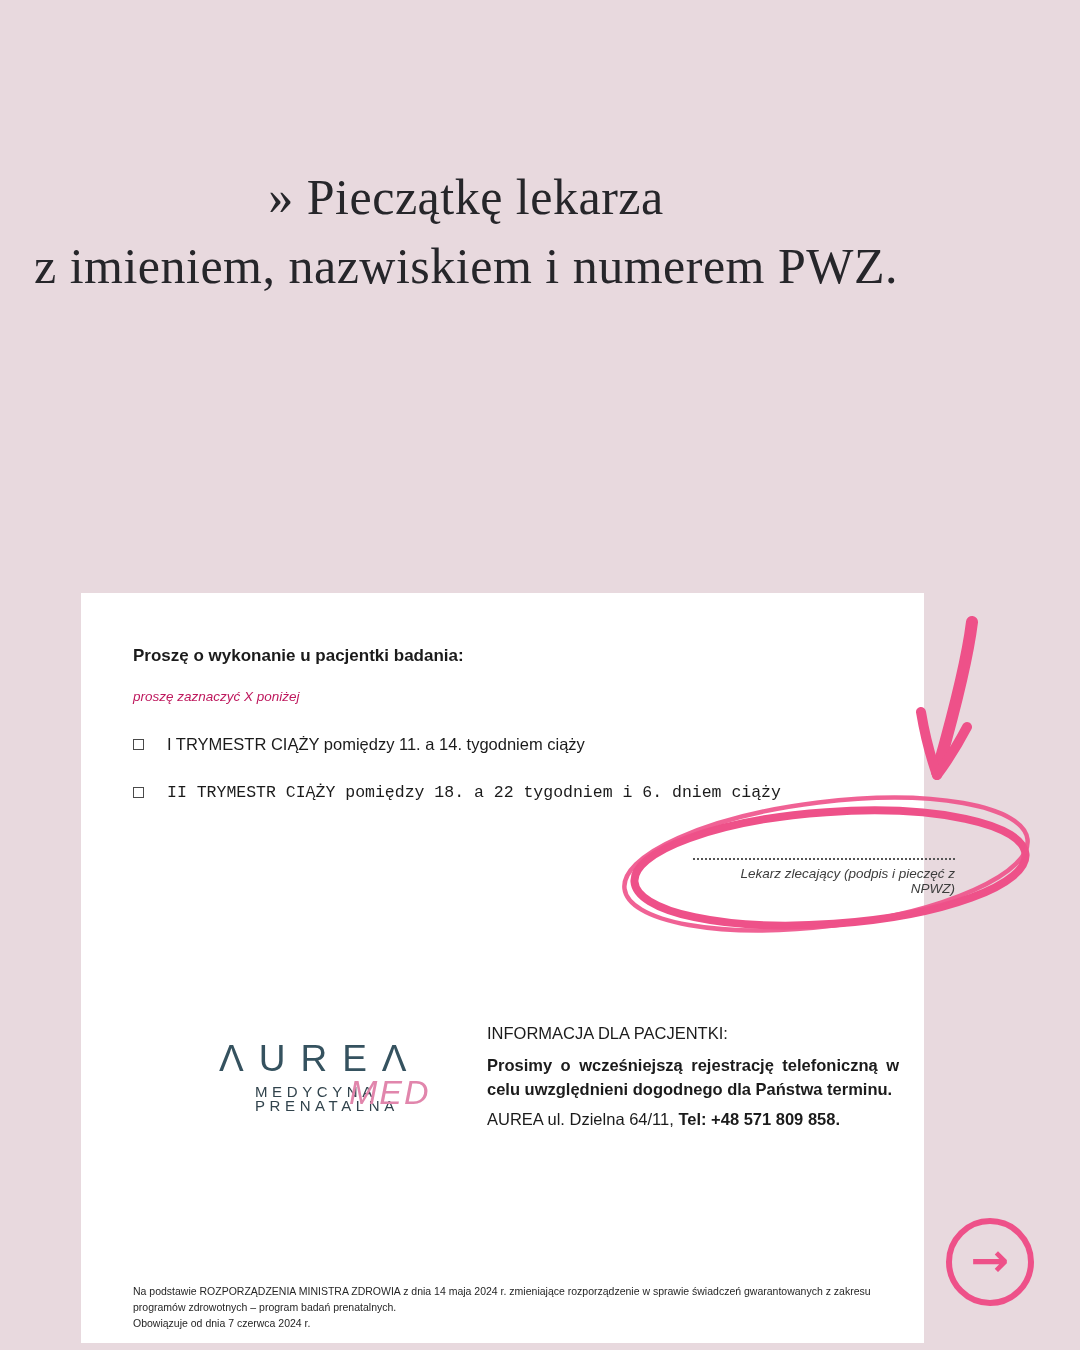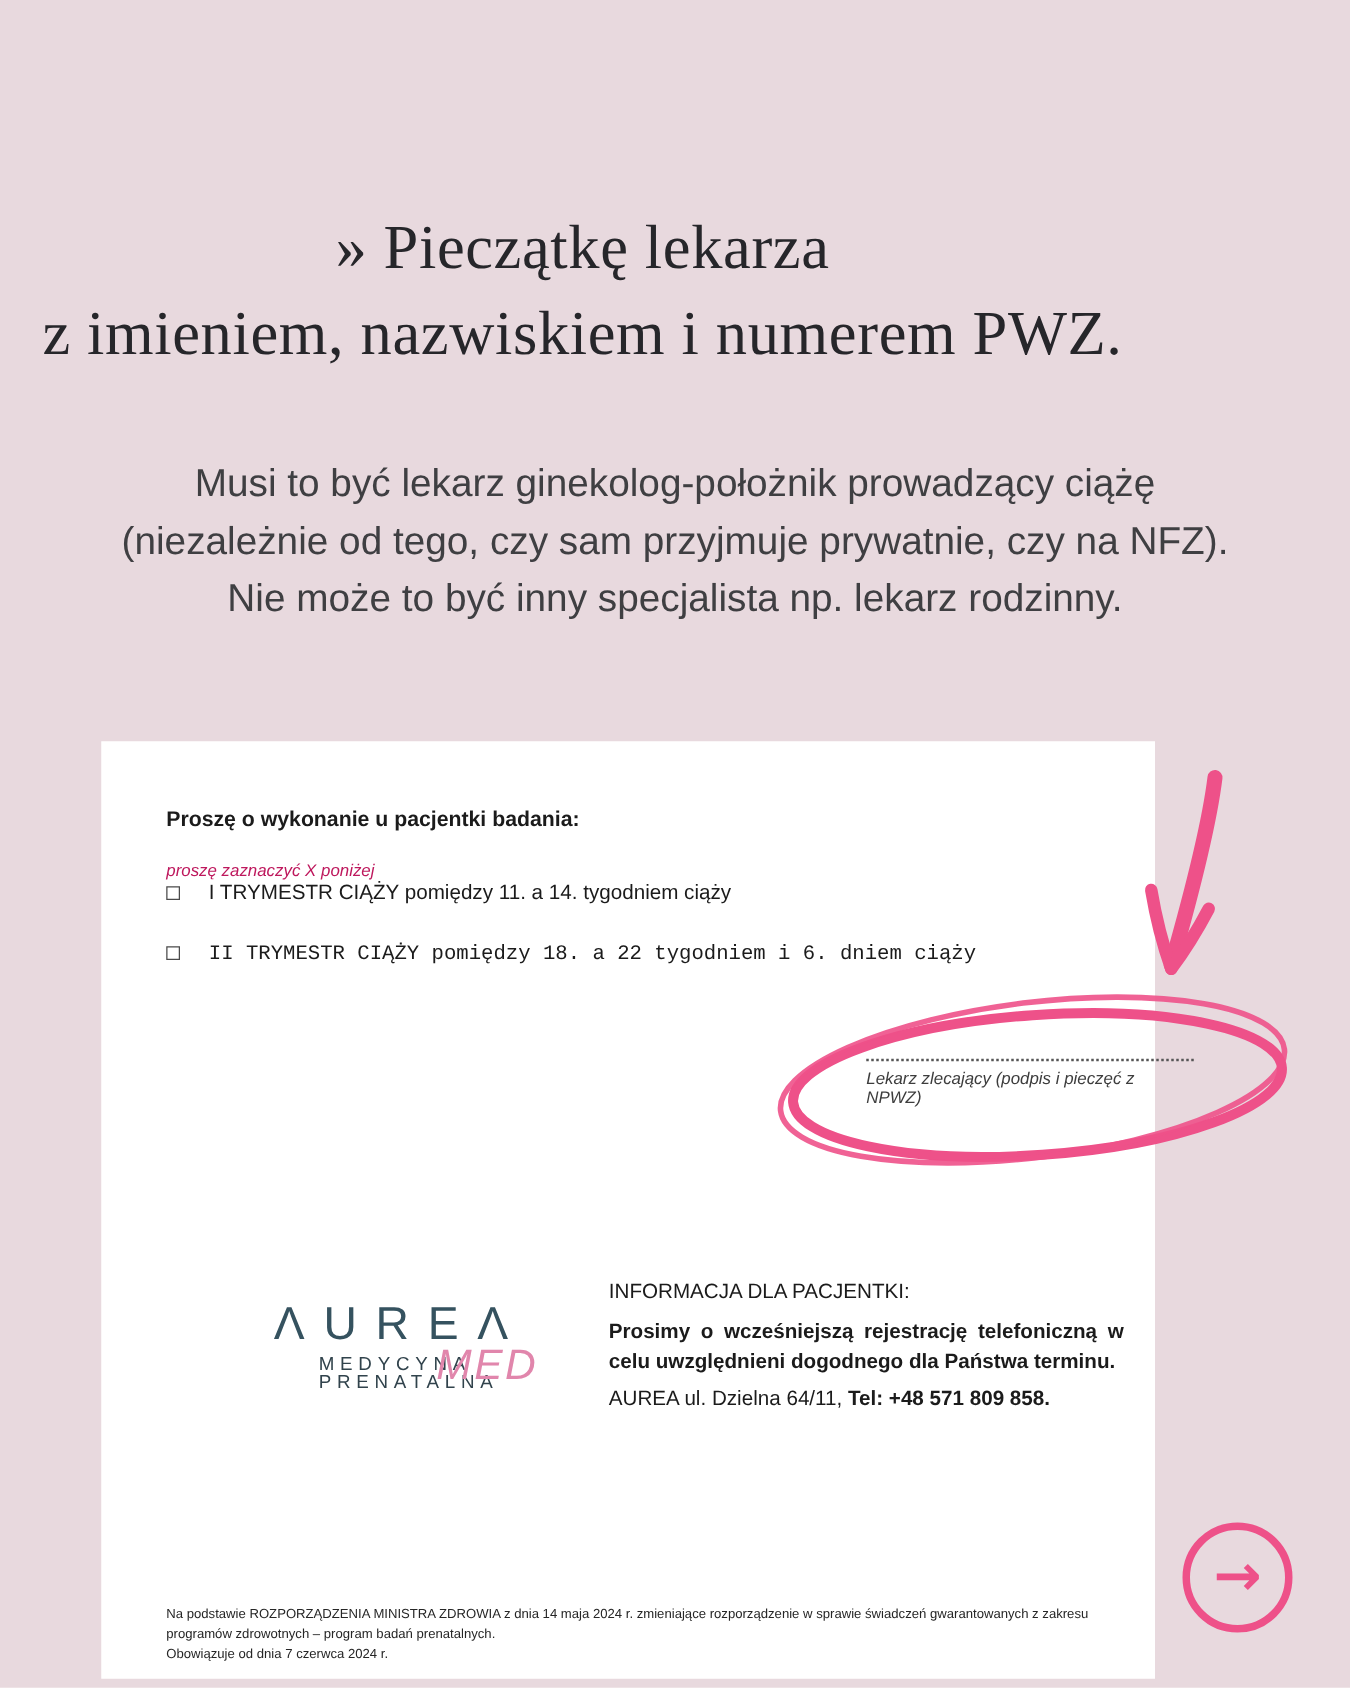--- a/index.html
+++ b/index.html
@@ -24,29 +24,29 @@
   }
   
   .doc {
     position:absolute; left:81px; top:593px; width:843px; height:750px;
     background:#ffffff; color:#1b1b1b;
   }
   .doc-top { position:absolute; top:52px; left:52px; right:48px; }
   .req-title { font-size:17px; font-weight:bold; line-height:22px; }
   .req-hint  { font-size:13.5px; font-style:italic; color:#be185d; margin-top:22px; }
   .opt-row { display:flex; align-items:center; }
-  .opt-row.first  { }
+  .opt-row.first  { margin-top:30px; }
   .opt-row.second { margin-top:27px;font-family:Liberation Mono, monospace; }
   .checkbox {
     width:11px; height:11px; border:1.5px solid #4a4a4a;
     display:inline-block; flex:0 0 auto; margin-right:23px;
   }
   .opt-label { font-size:16.5px; line-height:21px; }
   
-  .signature { position:absolute; top:254px; left:612px; width:262px; text-align:left; }
+  .signature { position:absolute; top:265px; left:612px; width:262px; text-align:right; }
   .dotted-line { border-top:2.5px dotted #555; height:0; width:100%; }
   .sig-caption { font-size:13.5px; font-style:italic; color:#3d3d3d; margin-top:6px; }
   
   .logo { position:absolute; top:447px; left:138px; width:250px; }
   .logo-word {
     font-size:37px; color:var(--logo_navy,#35525F); letter-spacing:15px;
     font-weight:400; line-height:38px; white-space:nowrap;
   }
   .logo-sub {
     margin-top:7px; font-size:15px; letter-spacing:4.6px;
@@ -82,25 +82,20 @@
 </head>
 <body>
 
 <div class="canvas">
 
   <div class="heading">
     <div>» Pieczątkę lekarza</div>
     <div>z imieniem, nazwiskiem i numerem PWZ.</div>
   </div>
 
-  <div class="intro">
-    <div>Musi to być lekarz ginekolog-położnik prowadzący ciążę</div>
-    <div>(niezależnie od tego, czy sam przyjmuje prywatnie, czy na NFZ).</div>
-    <div>Nie może to być inny specjalista np. lekarz rodzinny.</div>
-  </div>
 
   <div class="doc">
 
     <div class="doc-top">
       <div class="req-title">Proszę o wykonanie u pacjentki badania:</div>
       <div class="req-hint">proszę zaznaczyć X poniżej</div>
 
       <div class="opt-row first">
         <span class="checkbox"></span>
         <span class="opt-label">I TRYMESTR CIĄŻY pomiędzy 11. a 14. tygodniem ciąży</span>

